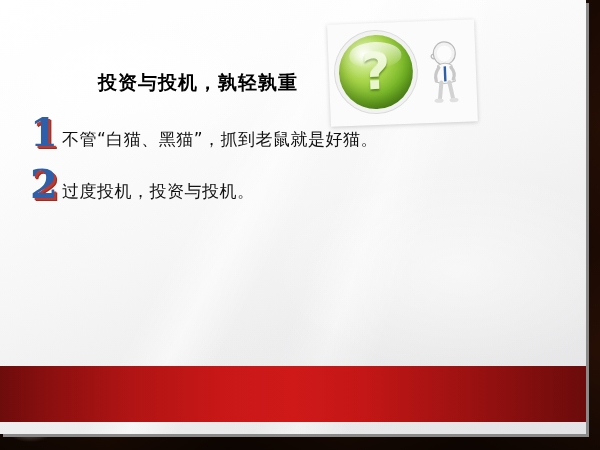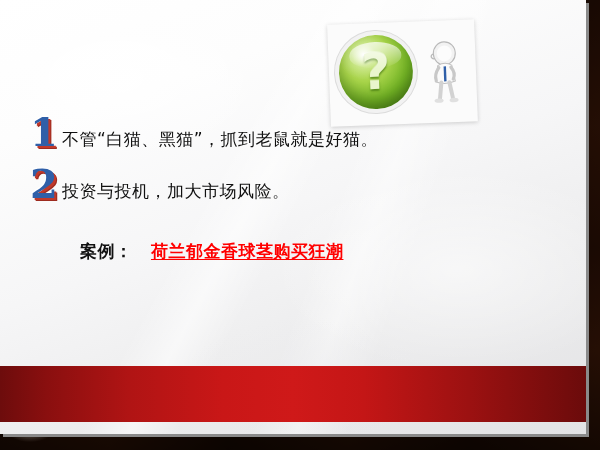--- a/index.html
+++ b/index.html
@@ -203,20 +203,21 @@
   }
 </style>
 </head>
 <body>
 
 <div id="stage">
 
   <div id="slide-sheet">
     <div id="sheet-texture"></div>
 
+    <div id="title">投资与投机，孰轻孰重</div>
 
     <div id="image-card">
 
       <div id="qmark-badge">
         <div id="qmark-glyph">?</div>
         <div id="qmark-gloss"></div>
       </div>
 
       <svg id="figure-icon" viewBox="0 0 40 64">
         <ellipse cx="20" cy="13" rx="11" ry="11.5" fill="#f2f2f2" stroke="#b9b9b9" stroke-width="1.1"></ellipse>
@@ -233,24 +234,20 @@
       </svg>
     </div>
 
     <div class="bullet-row" id="bullet-row-1">
       <span class="bullet-number">1</span>
       <span class="bullet-text">不管“白猫、黑猫”，抓到老鼠就是好猫。</span>
     </div>
 
     <div class="bullet-row" id="bullet-row-2">
       <span class="bullet-number">2</span>
-      <span class="bullet-text">投资与投机，加大市场风险。</span>
+      <span class="bullet-text">过度投机，投资与投机。</span>
     </div>
 
-    <div id="case-row">
-      <span id="case-label">案例：</span>
-      <span id="case-link">荷兰郁金香球茎购买狂潮</span>
-    </div>
 
     <div id="red-band"></div>
   </div>
 
 </div>
 
 </body></html>

